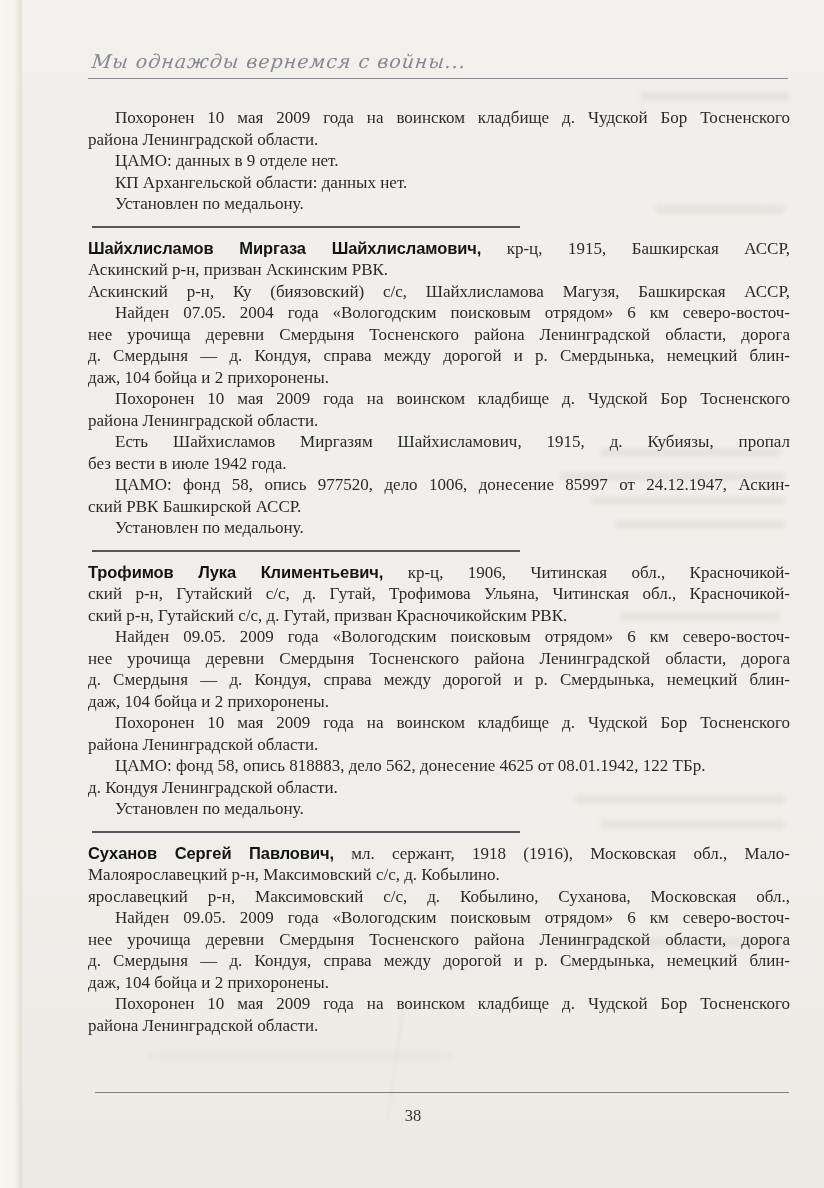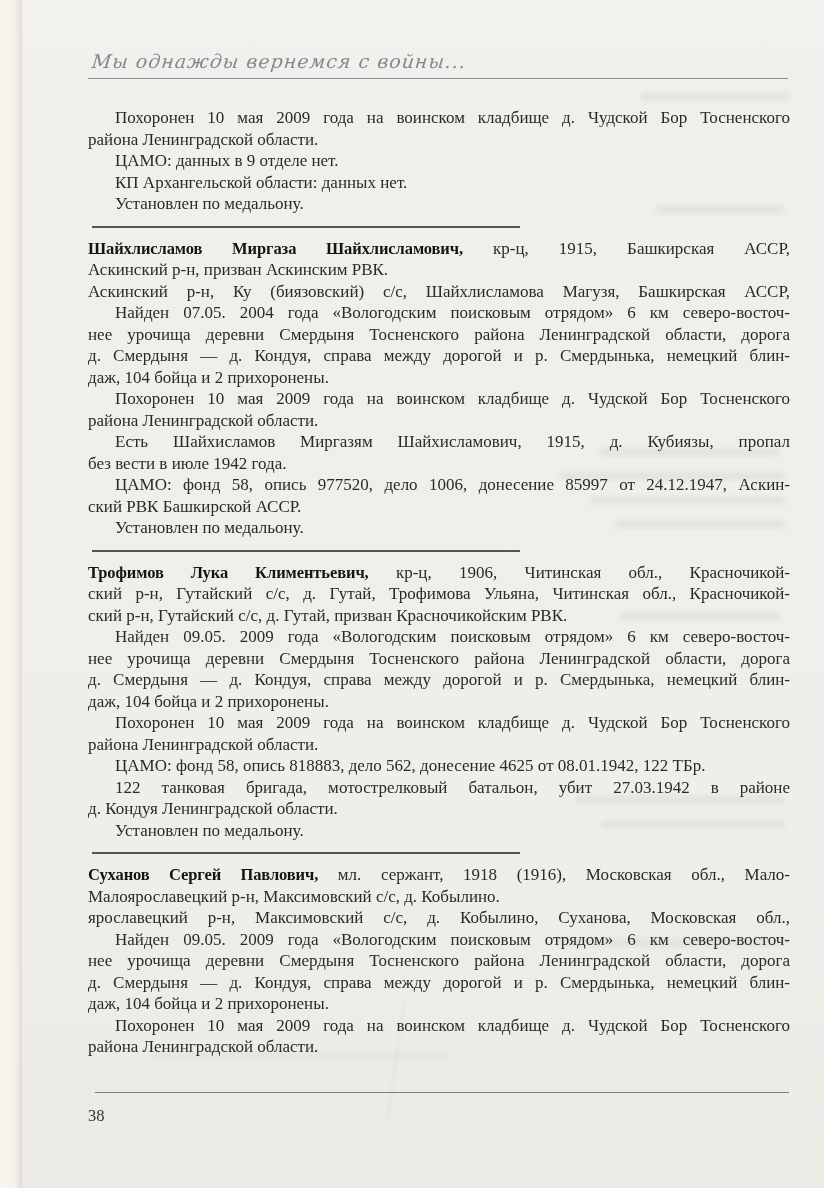--- a/index.html
+++ b/index.html
@@ -55,38 +55,38 @@
   .line {
     font-size: 17px;
     line-height: 21.5px;
     text-align: justify;
     text-align-last: justify;
     white-space: normal;
   }
   .line.last { text-align-last: left; }
   .line.indent { text-indent: 27px; }
   .name-bold {
-    font-family: Liberation Serif, serif;
+    font-family: Liberation Sans, sans-serif;
     font-weight: 700;
     font-size: 16.5px;
     letter-spacing: -0.1px;
     color: #141414;
   }
   .divider {
     border-top: 2px solid #55555a;
     width: 428px;
     margin: 11px 0 10px 4px;
   }
   .footer-rule {
     position: absolute; left: 95px; top: 1092px; width: 694px;
     border-top: 1.5px solid #7c7c80;
   }
   .page-number {
     position: absolute; left: 88px; top: 1106px; width: 650px;
-    text-align: left;
+    text-align: center;
     font-size: 16.5px;
     color: #333331;
   }
   
   .crease {
     position: absolute; left: 395px; top: 1000px; width: 2px; height: 120px;
     background: #dcdad5; opacity: .5; filter: blur(1.5px);
     transform: rotate(8deg);
     pointer-events: none;
   }
@@ -176,21 +176,20 @@
             <div class="line last">даж, 104 бойца и 2 прихоронены.</div>
           </div>
           <div class="para">
             <div class="line indent">Похоронен 10 мая 2009 года на воинском кладбище д. Чудской Бор Тосненского</div>
             <div class="line last">района Ленинградской области.</div>
           </div>
           <div class="para">
             <div class="line last indent">ЦАМО: фонд 58, опись 818883, дело 562, донесение 4625 от 08.01.1942, 122 ТБр.</div>
           </div>
           <div class="para">
-            <div class="line indent">122 танковая бригада, мотострелковый батальон, убит 27.03.1942 в районе</div>
             <div class="line last">д. Кондуя Ленинградской области.</div>
           </div>
           <div class="para">
             <div class="line last indent">Установлен по медальону.</div>
           </div>
         </section>
         <div class="divider"></div>
         <section class="entry">
           <div class="para">
             <div class="line"><span class="name-bold">Суханов Сергей Павлович,</span> мл. сержант, 1918 (1916), Московская обл., Мало-</div>

